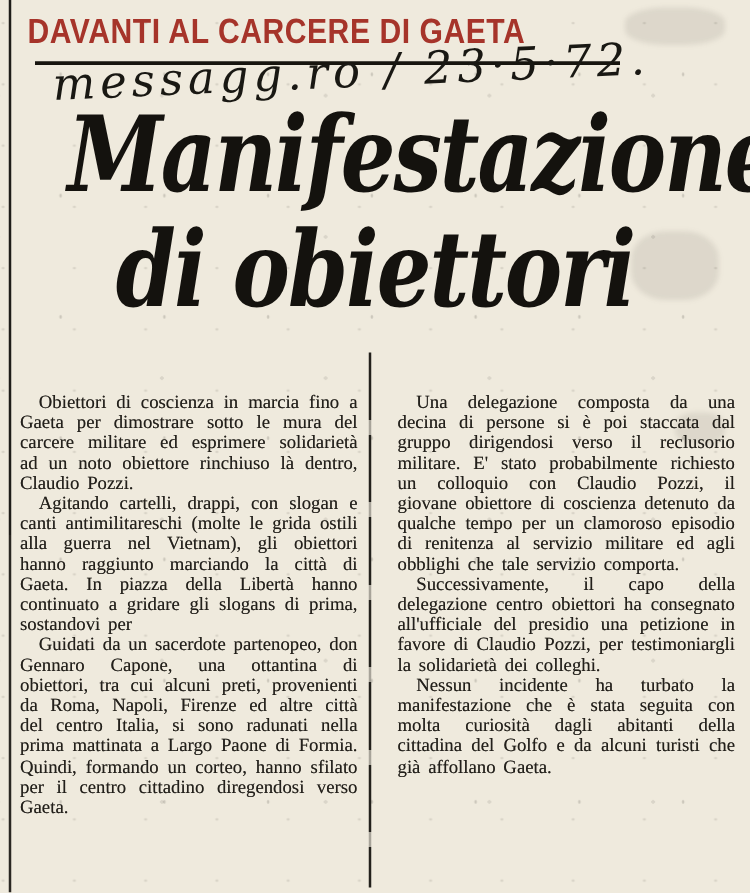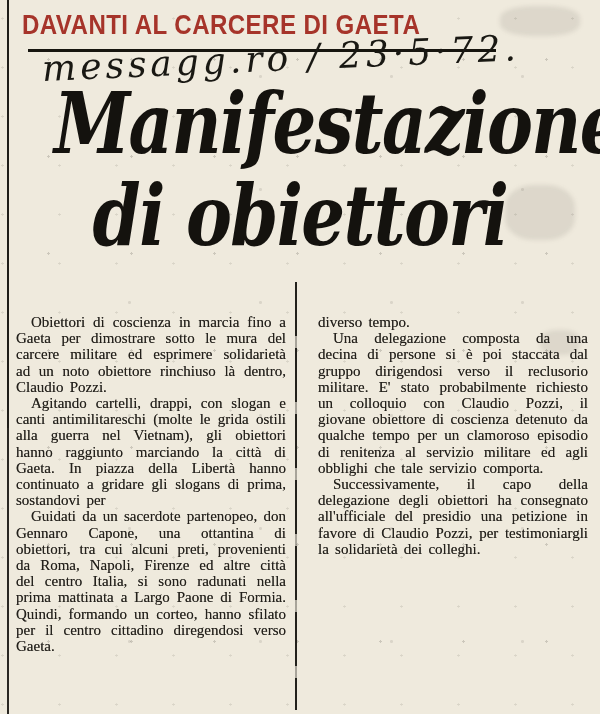--- a/index.html
+++ b/index.html
@@ -135,17 +135,17 @@
 
 <div class="column-divider"></div>
 
 <div class="columns">
   <div class="col">
     <p>Obiettori di coscienza in marcia fino a Gaeta per dimostrare sotto le mura del carcere militare ed esprimere solidarietà ad un noto obiettore rinchiuso là dentro, Claudio Pozzi.</p>
     <p>Agitando cartelli, drappi, con slogan e canti antimilitareschi (molte le grida ostili alla guerra nel Vietnam), gli obiettori hanno raggiunto marciando la città di Gaeta. In piazza della Libertà hanno continuato a gridare gli slogans di prima, sostandovi per</p>
     <p>Guidati da un sacerdote partenopeo, don Gennaro Capone, una ottantina di obiettori, tra cui alcuni preti, provenienti da Roma, Napoli, Firenze ed altre città del centro Italia, si sono radunati nella prima mattinata a Largo Paone di Formia. Quindi, formando un corteo, hanno sfilato per il centro cittadino diregendosi verso Gaeta.</p>
   </div>
   <div class="col">
-    <p class="cont">diverso tempo.</p>
     <p>Una delegazione composta da una decina di persone si è poi staccata dal gruppo dirigendosi verso il reclusorio militare. E' stato probabilmente richiesto un colloquio con Claudio Pozzi, il giovane obiettore di coscienza detenuto da qualche tempo per un clamoroso episodio di renitenza al servizio militare ed agli obblighi che tale servizio comporta.</p>
-    <p>Successivamente, il capo della delegazione degli obiettori ha consegnato all'ufficiale del presidio una petizione in favore di Claudio Pozzi, per testimoniargli la solidarietà dei colleghi.</p>
+    <p>Successivamente, il capo della delegazione centro obiettori ha consegnato all'ufficiale del presidio una petizione in favore di Claudio Pozzi, per testimoniargli la solidarietà dei colleghi.</p>
+    <p>Nessun incidente ha turbato la manifestazione che è stata seguita con molta curiosità dagli abitanti della cittadina del Golfo e da alcuni turisti che già affollano Gaeta.</p>
   </div>
 </div>
 
 </body></html>

